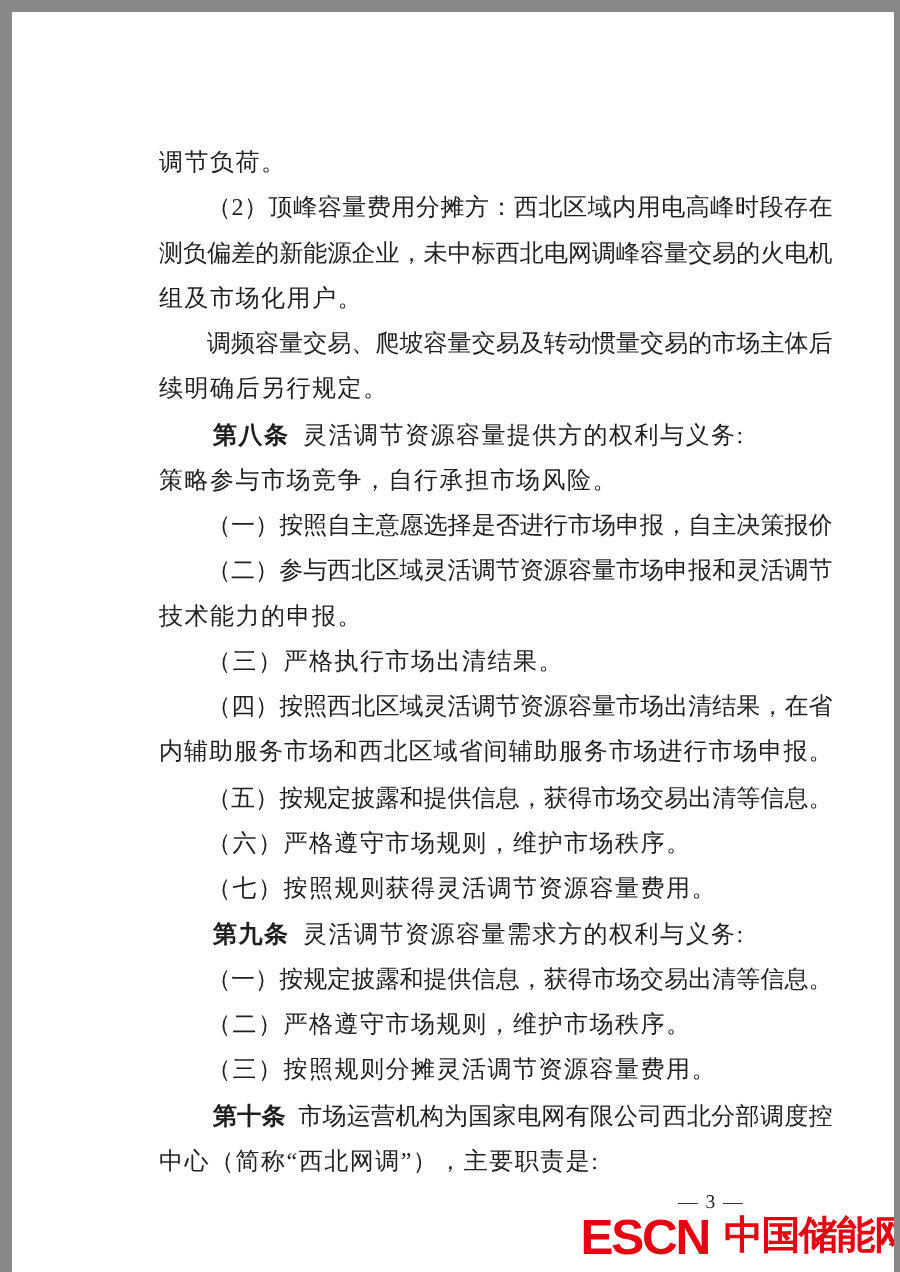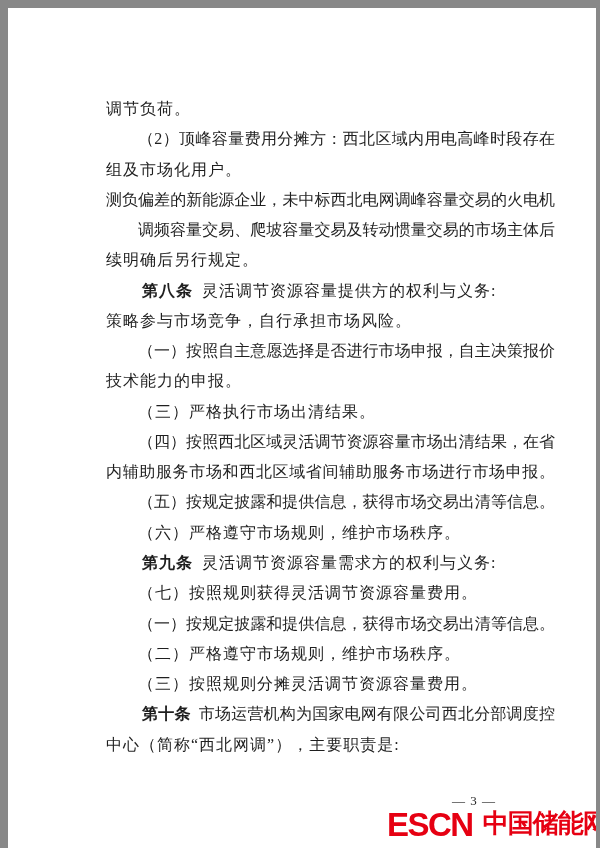--- a/index.html
+++ b/index.html
@@ -77,35 +77,36 @@
   }
 </style>
 </head>
 <body>
 
 <div class="page">
 
   <div class="doc" style="color: rgb(31, 31, 31);">
       <div class="line">调节负荷。</div>
       <div class="line indent justify">（2）顶峰容量费用分摊方：西北区域内用电高峰时段存在预</div>
+      <div class="line justify">测负偏差的新能源企业，未中标西北电网调峰容量交易的火电机</div>
       <div class="line">组及市场化用户。</div>
-      <div class="line justify">测负偏差的新能源企业，未中标西北电网调峰容量交易的火电机</div>
       <div class="line indent justify">调频容量交易、爬坡容量交易及转动惯量交易的市场主体后</div>
       <div class="line">续明确后另行规定。</div>
       <div class="line indent"><span class="b">第八条</span> 灵活调节资源容量提供方的权利与义务:</div>
       <div class="line">策略参与市场竞争，自行承担市场风险。</div>
       <div class="line indent justify">（一）按照自主意愿选择是否进行市场申报，自主决策报价</div>
+      <div class="line indent justify">（二）参与西北区域灵活调节资源容量市场申报和灵活调节</div>
       <div class="line">技术能力的申报。</div>
       <div class="line indent">（三）严格执行市场出清结果。</div>
       <div class="line indent justify">（四）按照西北区域灵活调节资源容量市场出清结果，在省</div>
       <div class="line justify">内辅助服务市场和西北区域省间辅助服务市场进行市场申报。</div>
       <div class="line indent justify">（五）按规定披露和提供信息，获得市场交易出清等信息。</div>
       <div class="line indent">（六）严格遵守市场规则，维护市场秩序。</div>
+      <div class="line indent">（七）按照规则获得灵活调节资源容量费用。</div>
       <div class="line indent"><span class="b">第九条</span> 灵活调节资源容量需求方的权利与义务:</div>
-      <div class="line indent">（七）按照规则获得灵活调节资源容量费用。</div>
       <div class="line indent justify">（一）按规定披露和提供信息，获得市场交易出清等信息。</div>
       <div class="line indent">（二）严格遵守市场规则，维护市场秩序。</div>
       <div class="line indent">（三）按照规则分摊灵活调节资源容量费用。</div>
       <div class="line indent justify"><span class="b">第十条</span> 市场运营机构为国家电网有限公司西北分部调度控制</div>
       <div class="line">中心（简称“西北网调”），主要职责是:</div>
     </div>
 
   <div class="page-number">— 3 —</div>
 
   <div class="logo" style="color: rgb(230, 0, 18);">

